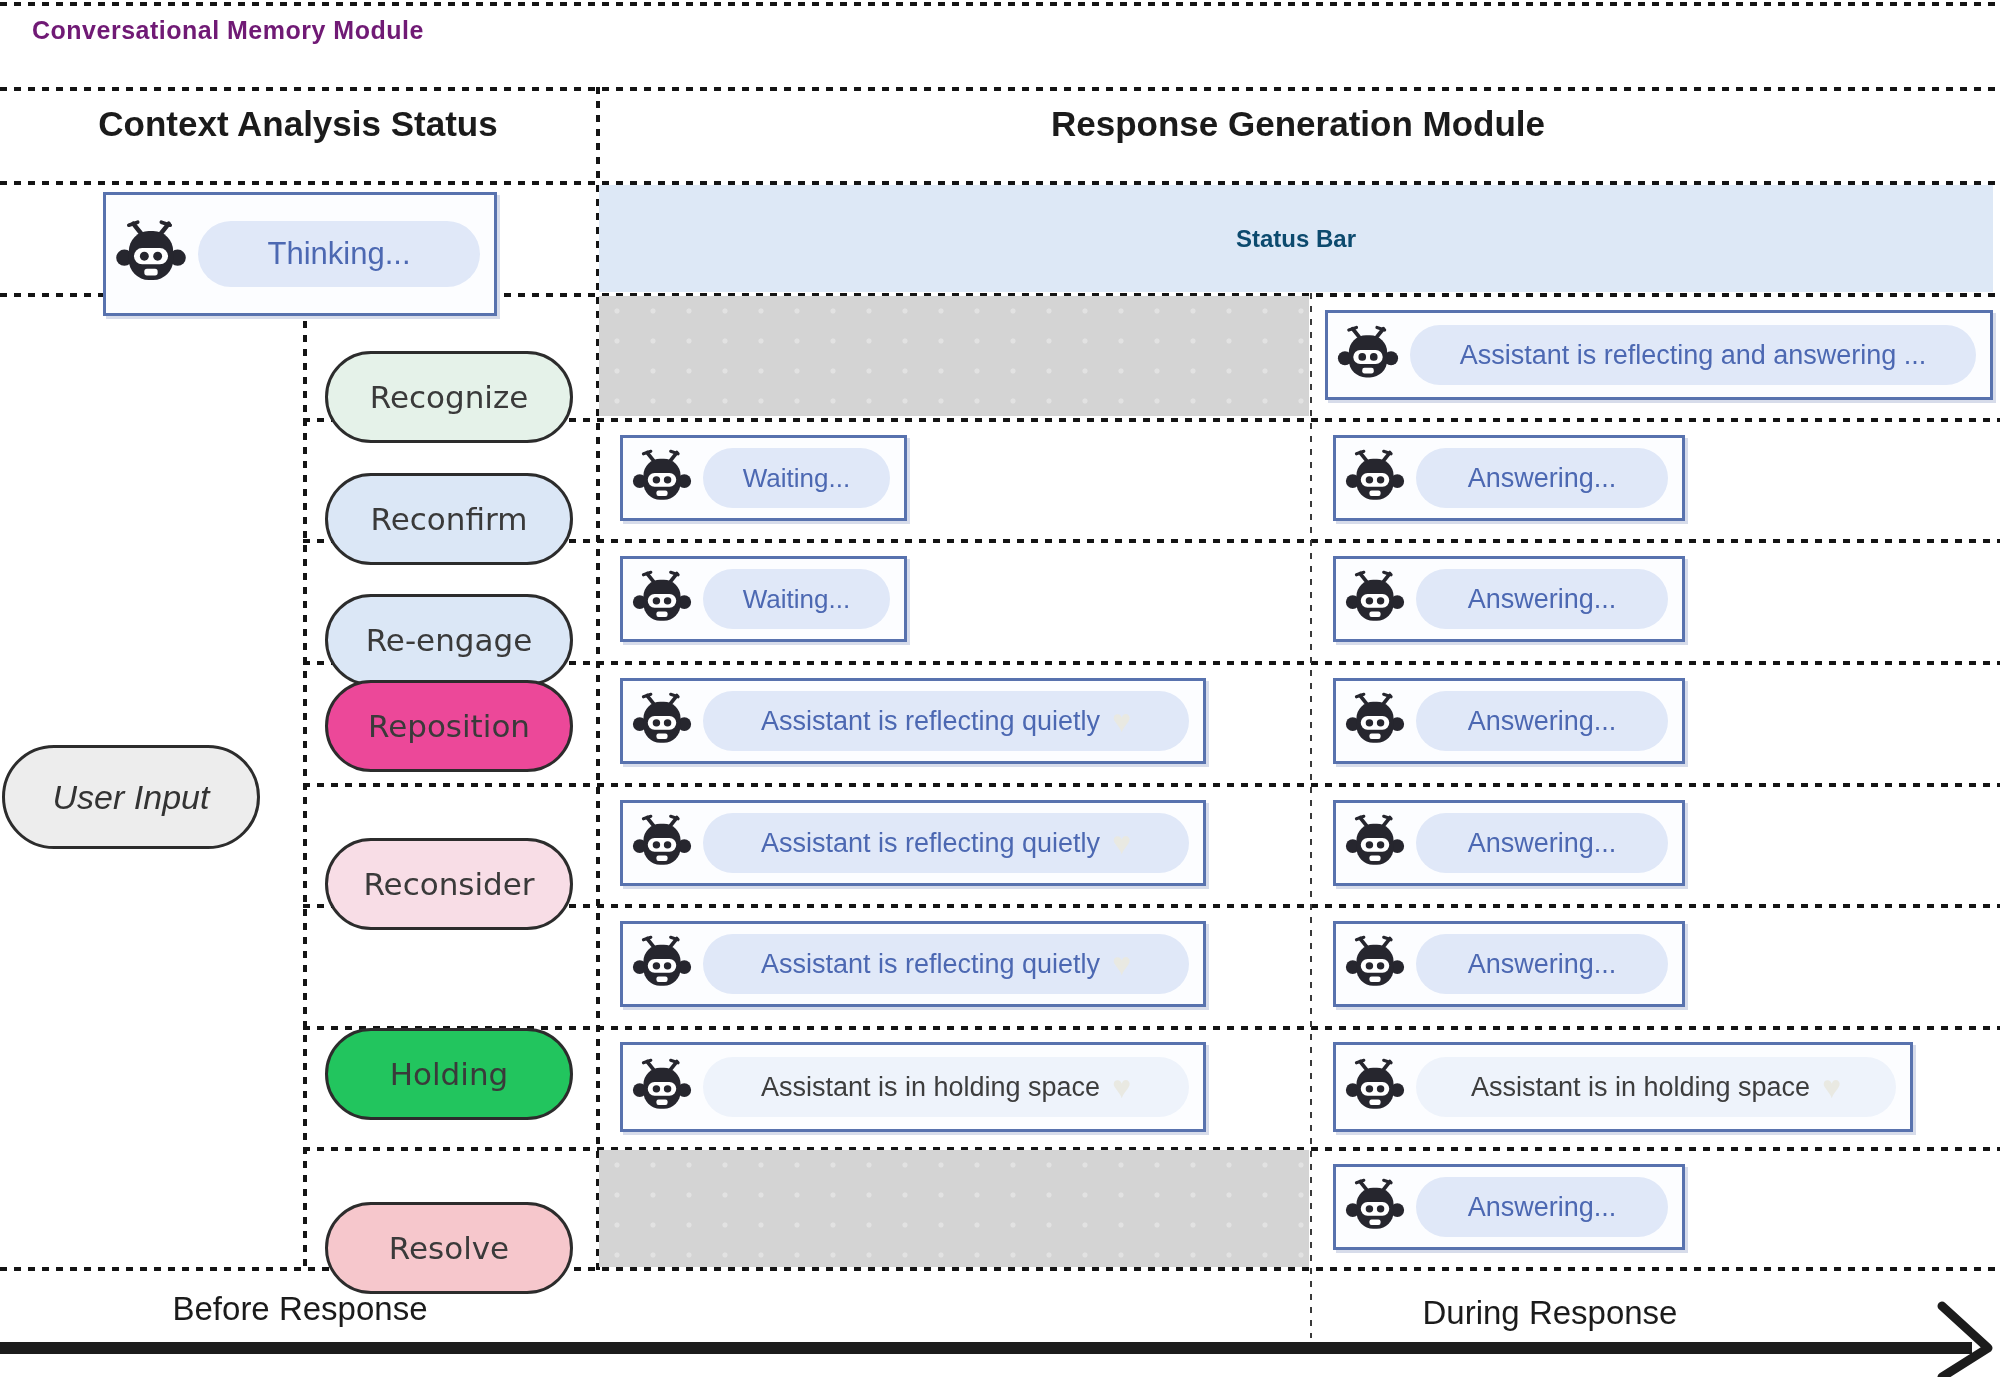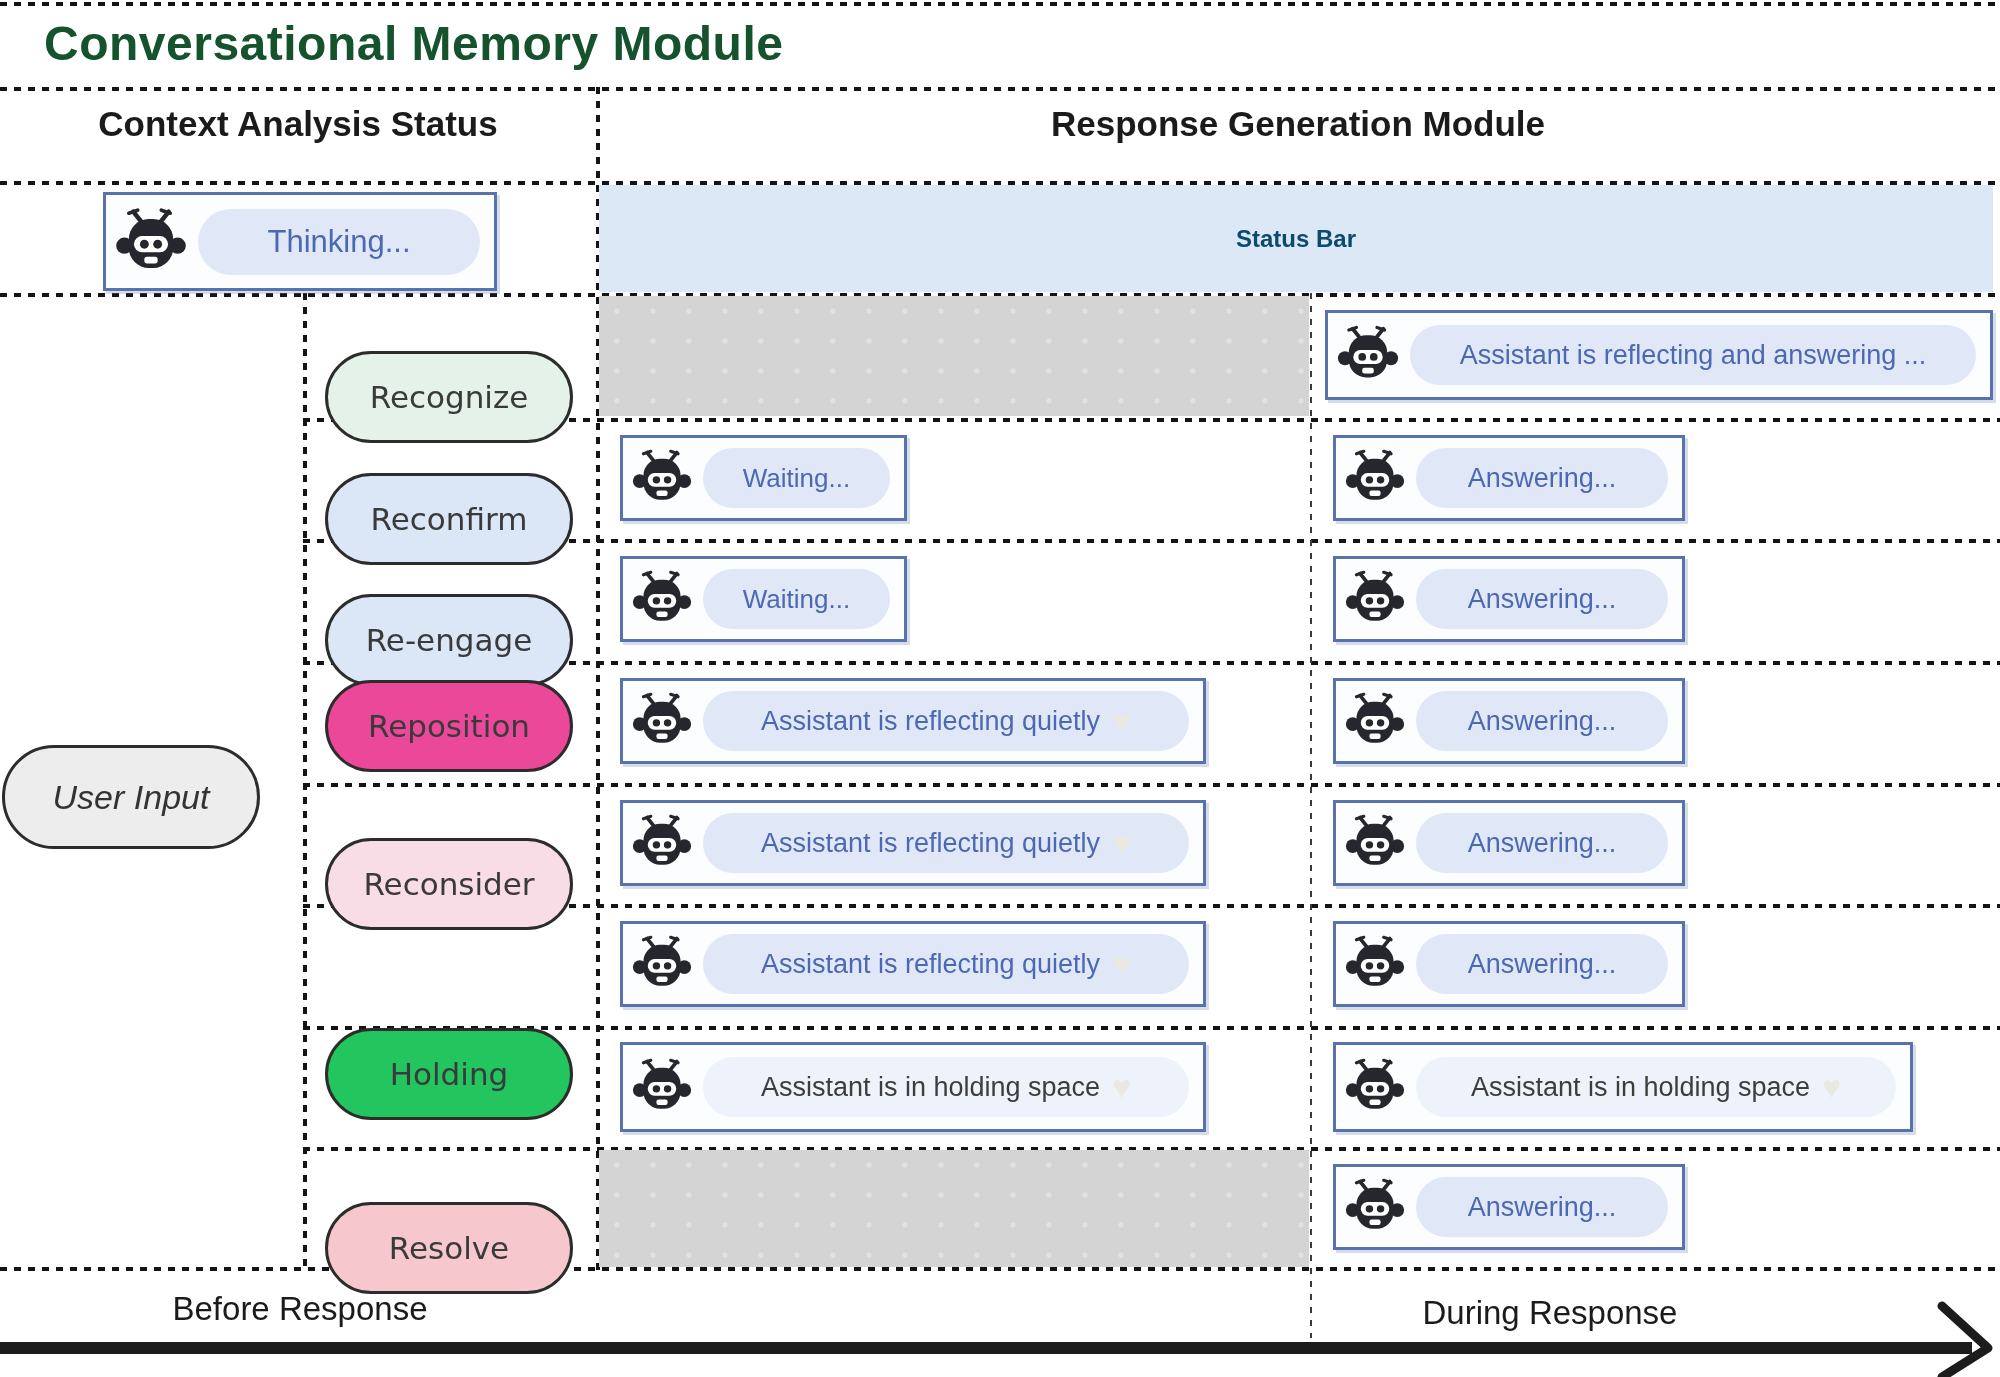--- a/index.html
+++ b/index.html
@@ -5,21 +5,21 @@
   html,body{margin:0;padding:0;background:#ffffff;}
   .canvas{
     position:relative;width:2000px;height:1377px;background:#ffffff;
     font-family:"Liberation Sans",sans-serif;overflow:hidden;
   }
   
   .hline{position:absolute;height:4px;background:repeating-linear-gradient(90deg,#141414 0 7px,transparent 7px 14px);}
   .vline{position:absolute;width:4px;background:repeating-linear-gradient(180deg,#141414 0 7px,transparent 7px 14px);}
   .vline.thin{width:2px;background:repeating-linear-gradient(180deg,#3a3a3a 0 6px,transparent 6px 13px);}
 
-  .title{position:absolute;left:44px;top:16px;font-size:48px;font-weight:bold;color:#14532d;letter-spacing:.5px;}
+  .title{position:absolute;left:32px;top:16px;font-size:25px;font-weight:bold;color:#701a75;letter-spacing:.5px;}
   .module-hdr{position:absolute;top:104px;text-align:center;font-size:35px;font-weight:bold;color:#1b1b1b;}
 
   .statusband{position:absolute;left:599px;top:185px;width:1394px;height:107px;background:#dde8f6;
     display:flex;align-items:center;justify-content:center;}
   .statusband .label{font-size:24px;font-weight:bold;color:#0c4a6e;}
 
   .graycell{position:absolute;background-color:#d4d4d4;
     background-image:radial-gradient(circle,#e2e2e2 2.2px,rgba(0,0,0,0) 3px);
     background-size:36px 30px;}
 
@@ -82,21 +82,21 @@
   <div class="vline thin" style="left:1310px;top:293px;height:1045px"></div>
 
   <div class="title">Conversational Memory Module</div>
   <div class="module-hdr" style="left:0;width:596px">Context Analysis Status</div>
   <div class="module-hdr" style="left:596px;width:1404px">Response Generation Module</div>
 
   <div class="statusband">
     <span class="label">Status Bar</span>
   </div>
 
-  <div class="sbox" style="left:103px;top:192px;width:394px;height:99px">
+  <div class="sbox" style="left:103px;top:192px;width:394px;height:124px">
     <svg class="robot" width="74" height="74" viewBox="0 0 100 100">
         <use href="#robot"></use>
       </svg>
     <div class="spill" style="height:66px;font-size:31px">
       <span>Thinking...</span>
     </div>
   </div>
 
   <div class="graycell" style="left:599px;top:296px;width:710px;height:120px"></div>
   <div class="graycell" style="left:599px;top:1150px;width:710px;height:117px"></div>

